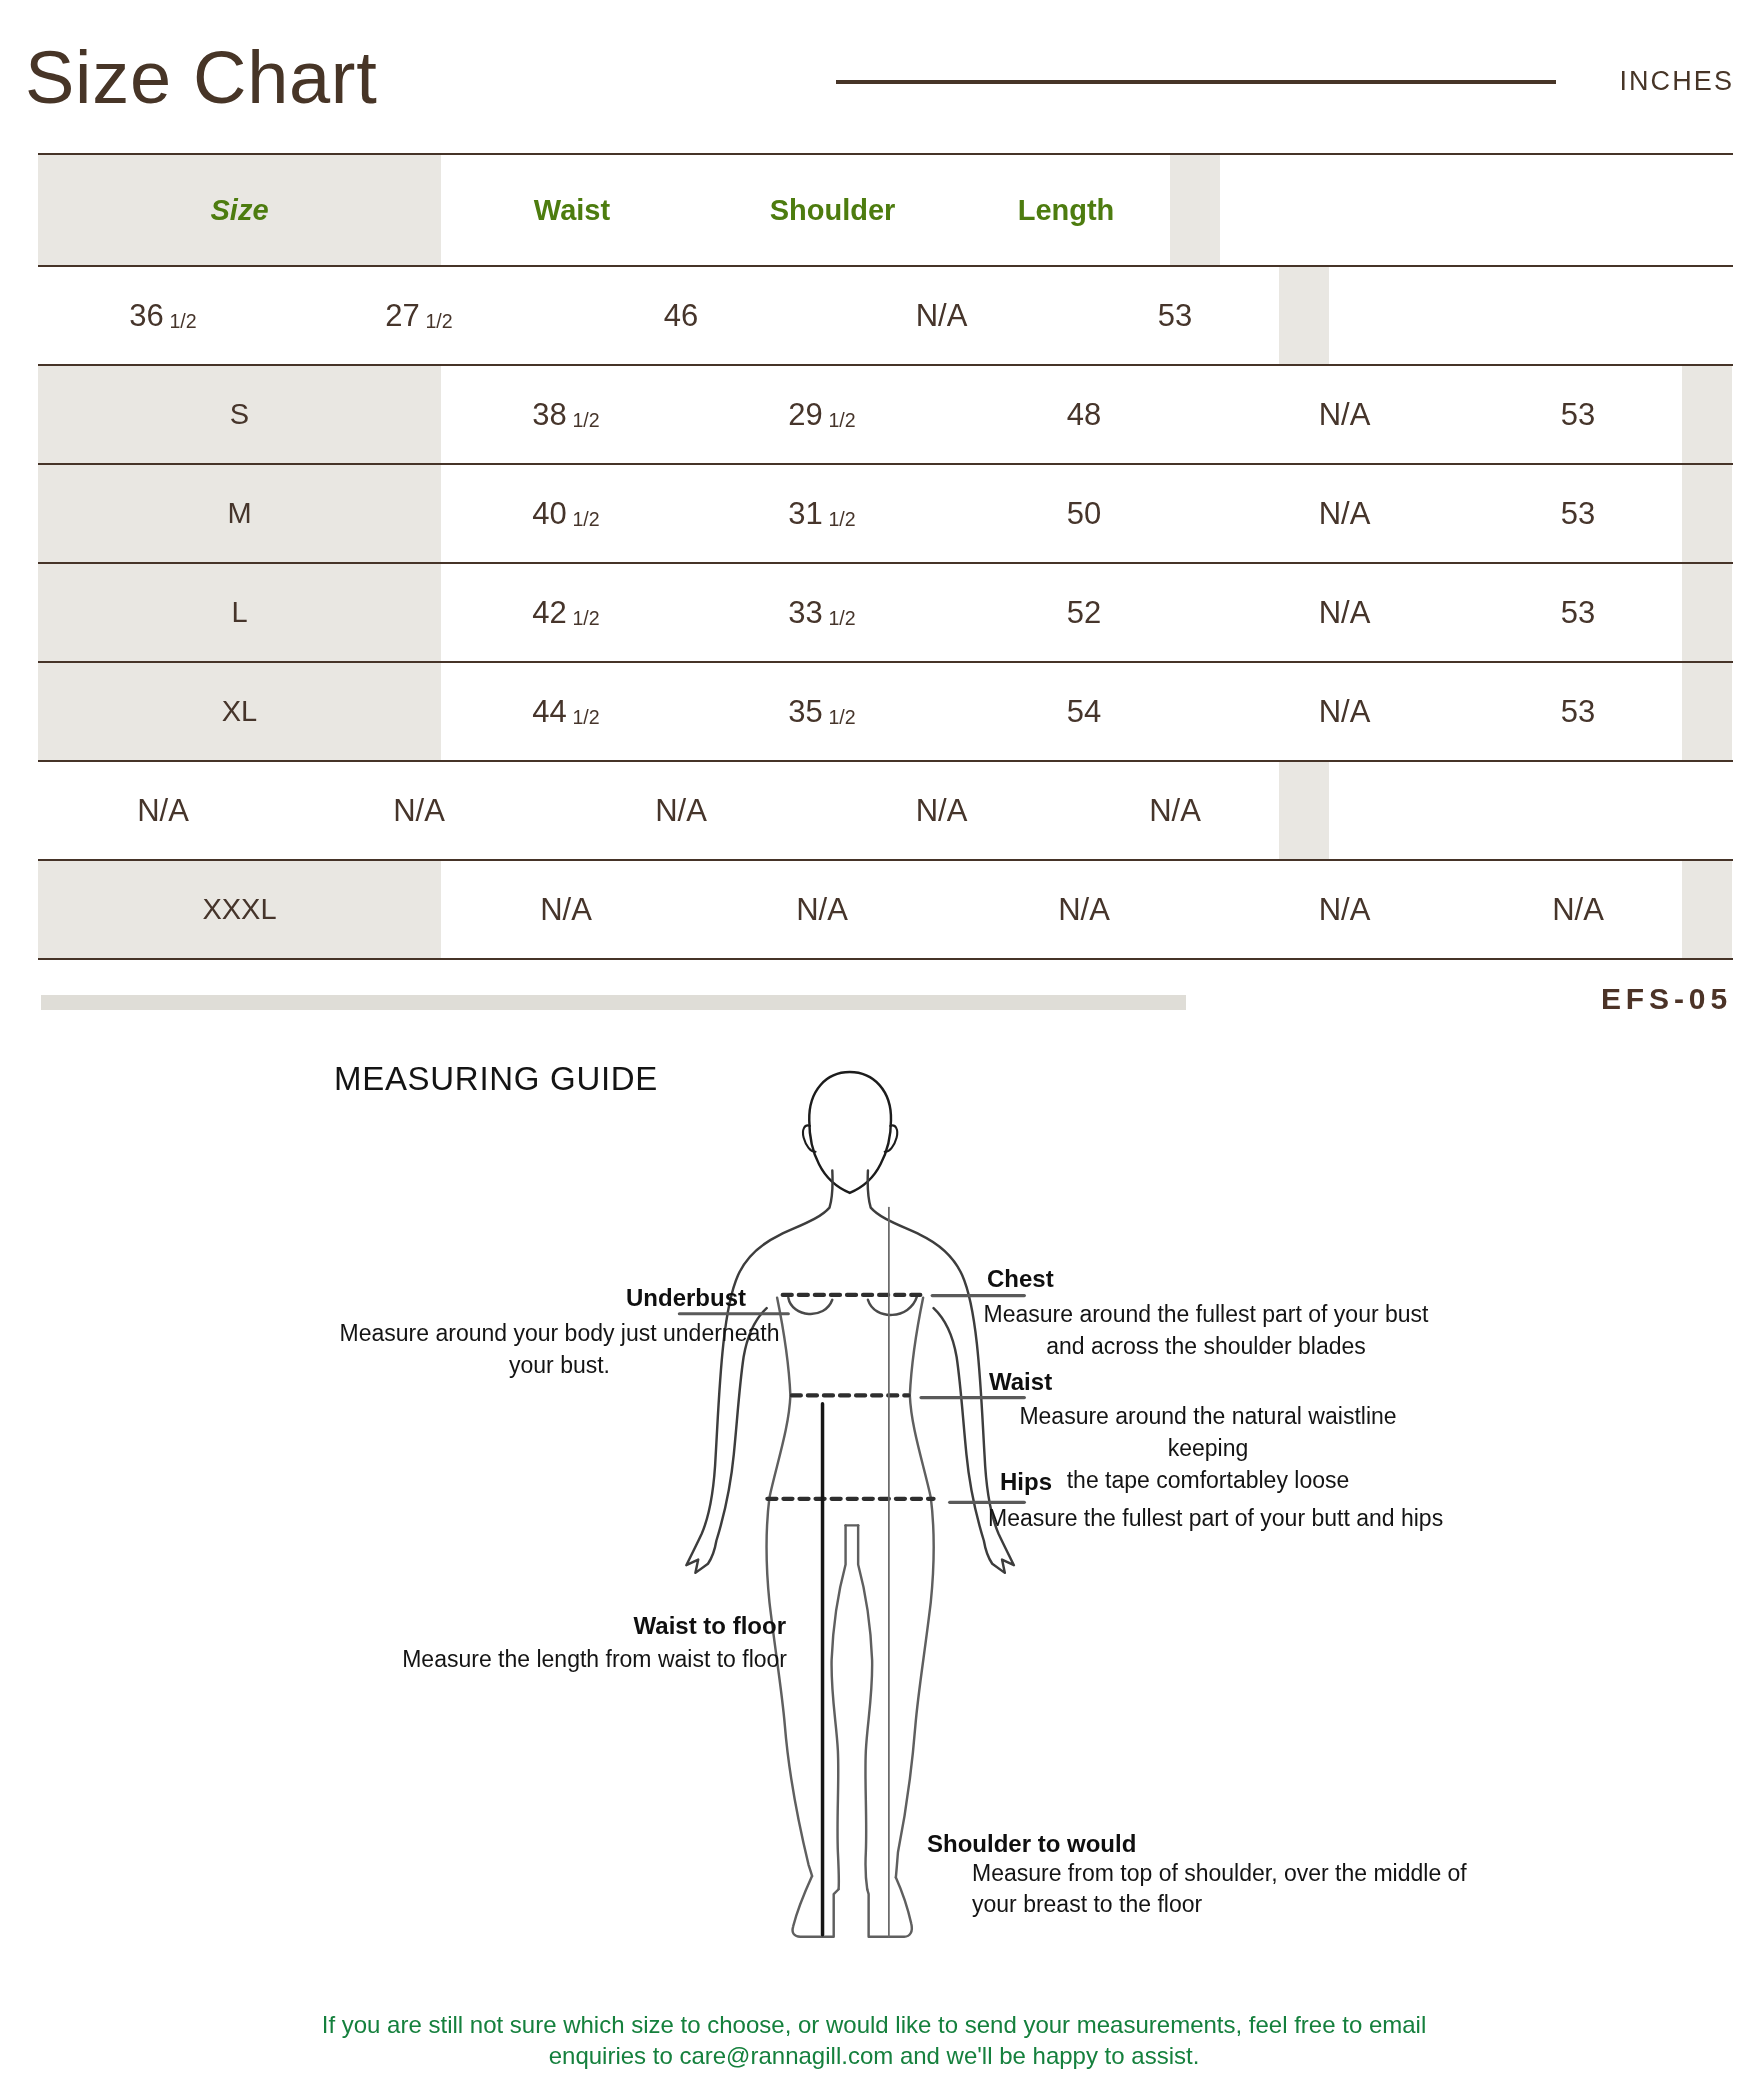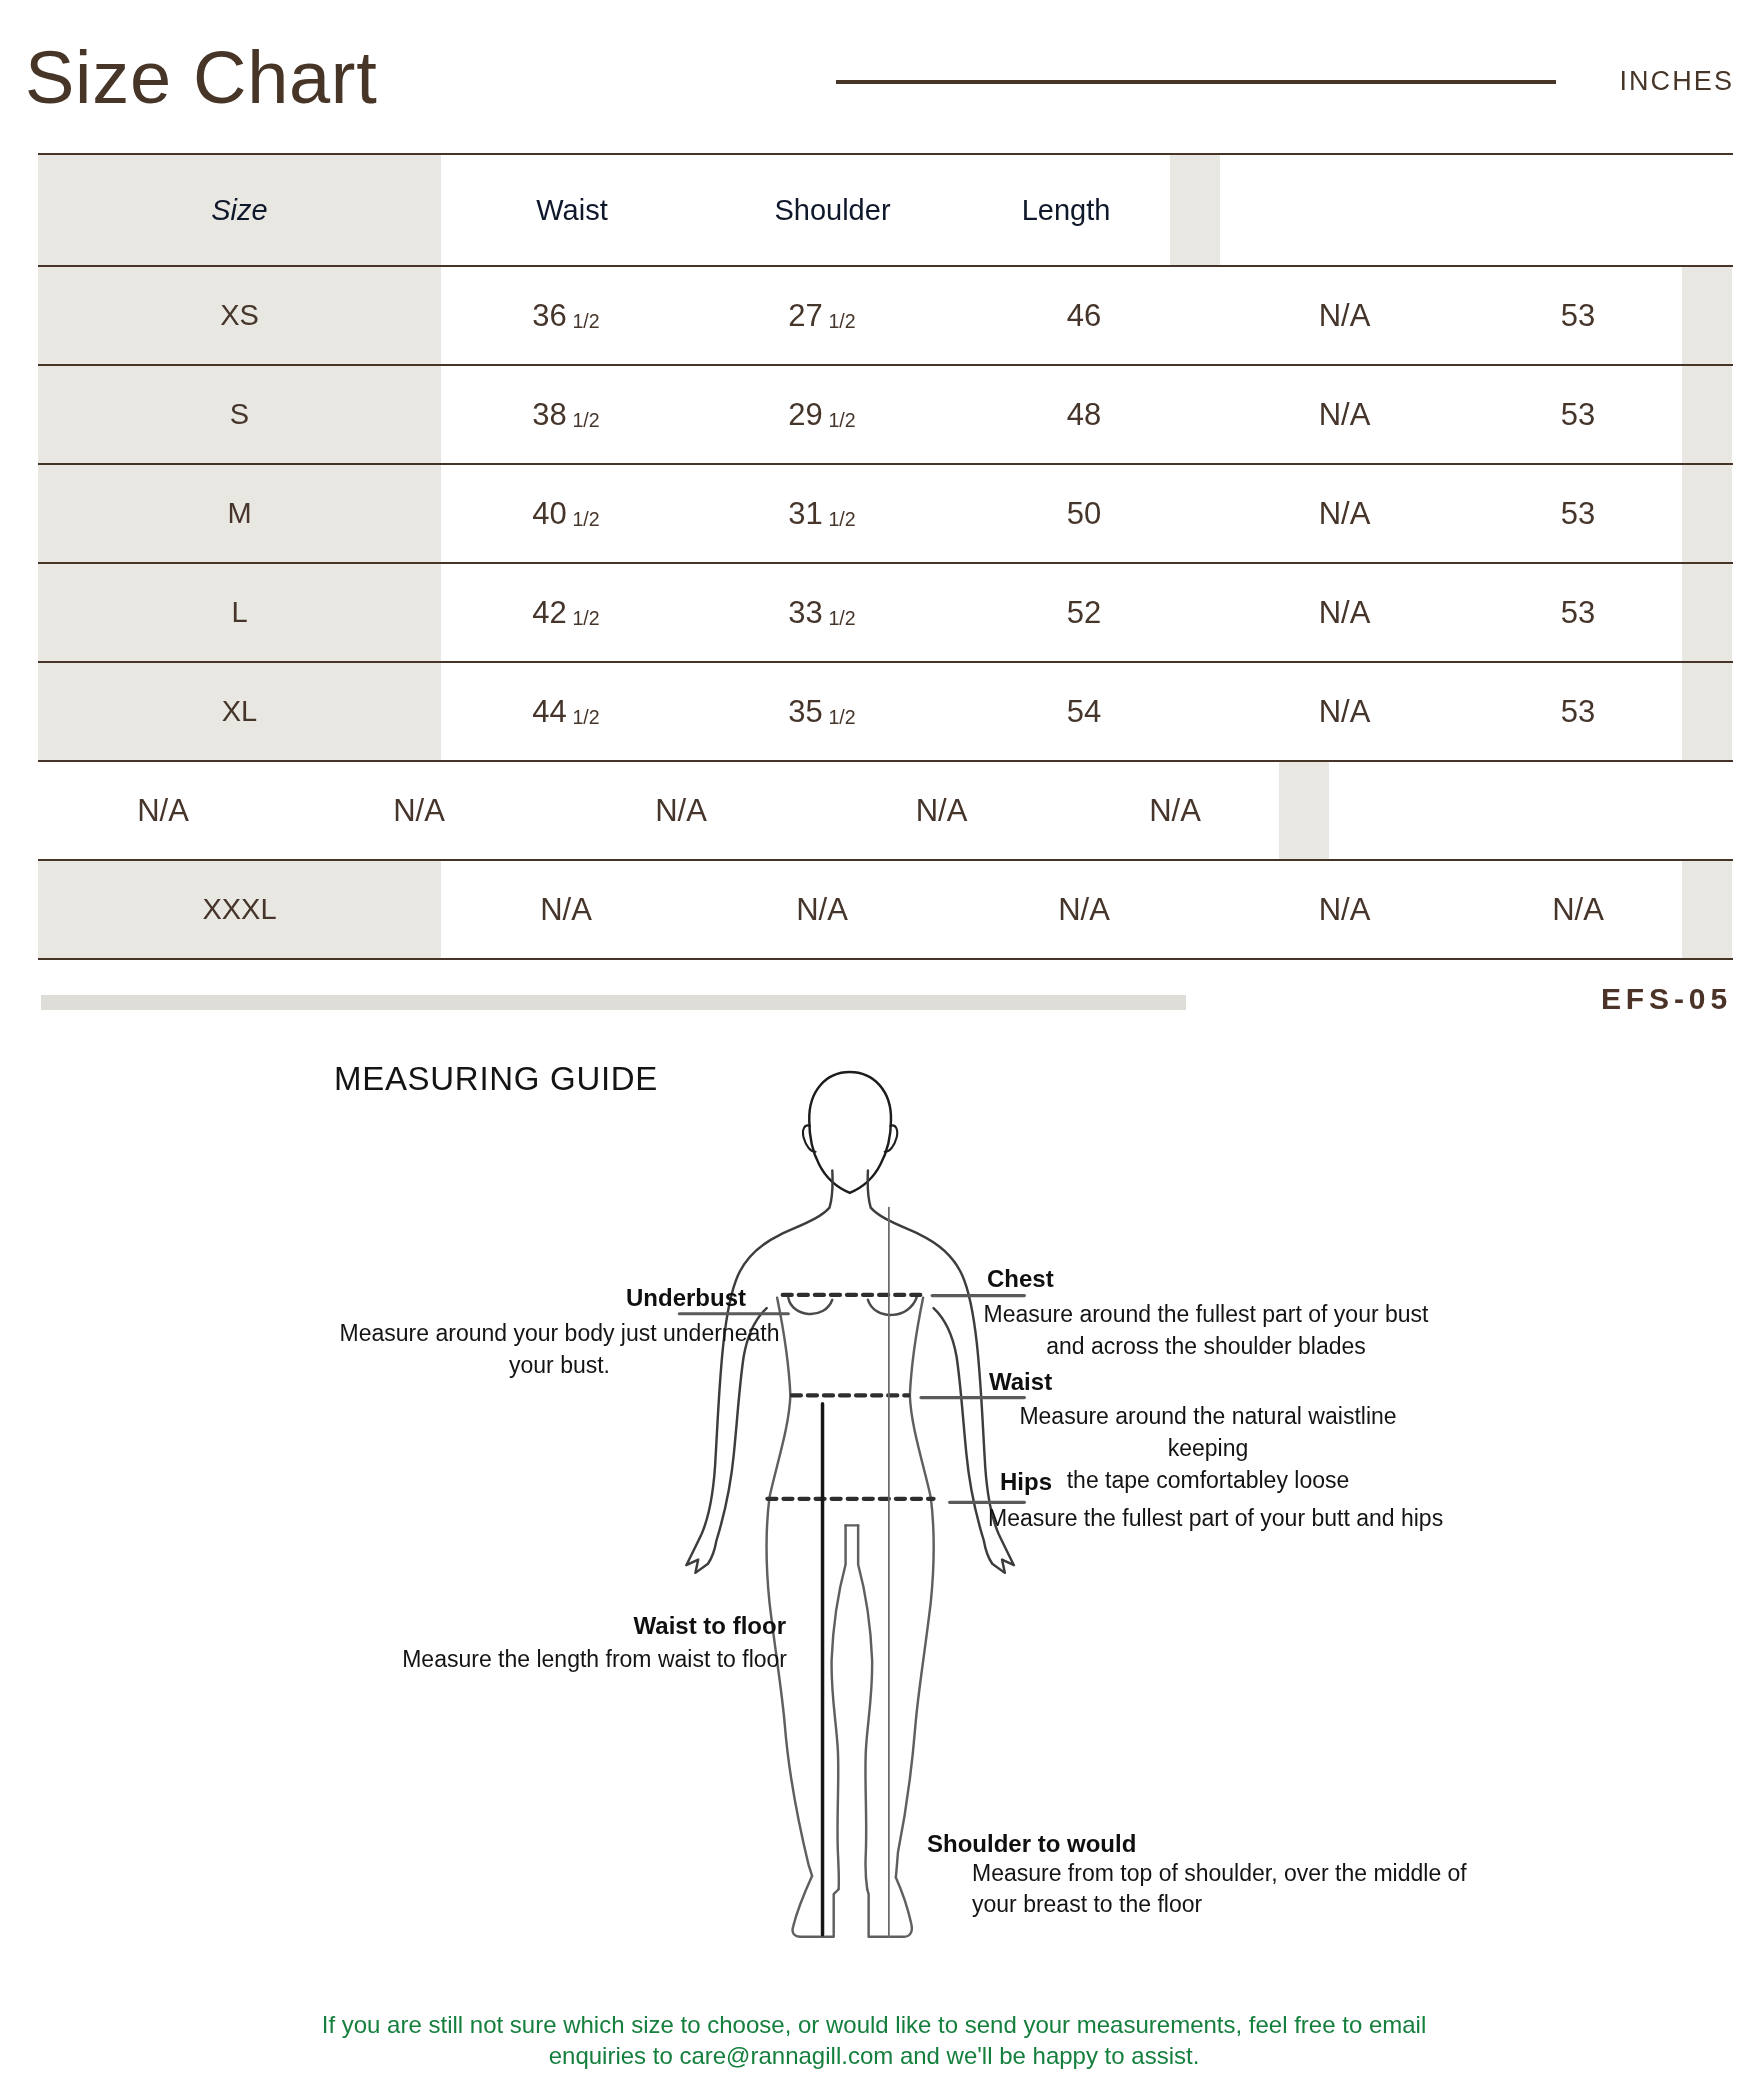--- a/index.html
+++ b/index.html
@@ -28,21 +28,21 @@
   .trow{display:flex;height:99px;box-sizing:border-box;border-bottom:2.8px solid var(--line,#463428);}
   .trow.thead{height:112px;}
   .tcell{display:flex;align-items:center;justify-content:center;box-sizing:border-box;}
   .c0{width:403px;background:var(--beige,#e9e7e2);}
   .c1{width:250px;}
   .c2{width:262px;}
   .c3{width:262px;}
   .c4{width:259px;}
   .c5{width:208px;}
   .c6{width:50px;background:var(--beige,#e9e7e2);}
-  .thead .tcell{font-weight:400;font-size:29px;color:#0f172a;}
+  .thead .tcell{font-weight:700;font-size:29px;color:#4d7c0f;}
   .thead .c0{font-style:italic;}
   .tbody-cell{font-size:31px;color:#46352b;}
   .size-label{font-size:29px;color:#46352b;}
   .frac{font-size:19.6px;position:relative;top:5.6px;margin-left:5.6px;color:#46352b;}
   
   .gray-bar{position:absolute;left:41px;top:995px;width:1145px;height:14.7px;background:#dfddd7;}
   .style-code{
     position:absolute;left:1398px;top:982px;width:334px;text-align:right;
     font-size:30px;font-weight:700;letter-spacing:4.9px;color:#4c3327;
   }
@@ -80,23 +80,20 @@
   <div class="size-table">
     <div class="trow thead">
       <div class="tcell c0">Size</div>
       <div class="tcell c2">Waist</div>
       <div class="tcell c4">Shoulder</div>
       <div class="tcell c5">Length</div>
       <div class="tcell c6"></div>
     </div>
     <div id="table-body">
         <div class="trow">
-          <div class="tcell c0">
-            <span class="size-label">XS</span>
-          </div>
           <div class="tcell c1 tbody-cell">
             <span>36</span>
             <span class="frac">1/2</span>
           </div>
           <div class="tcell c2 tbody-cell">
             <span>27</span>
             <span class="frac">1/2</span>
           </div>
           <div class="tcell c3 tbody-cell">
             <span>46</span>

